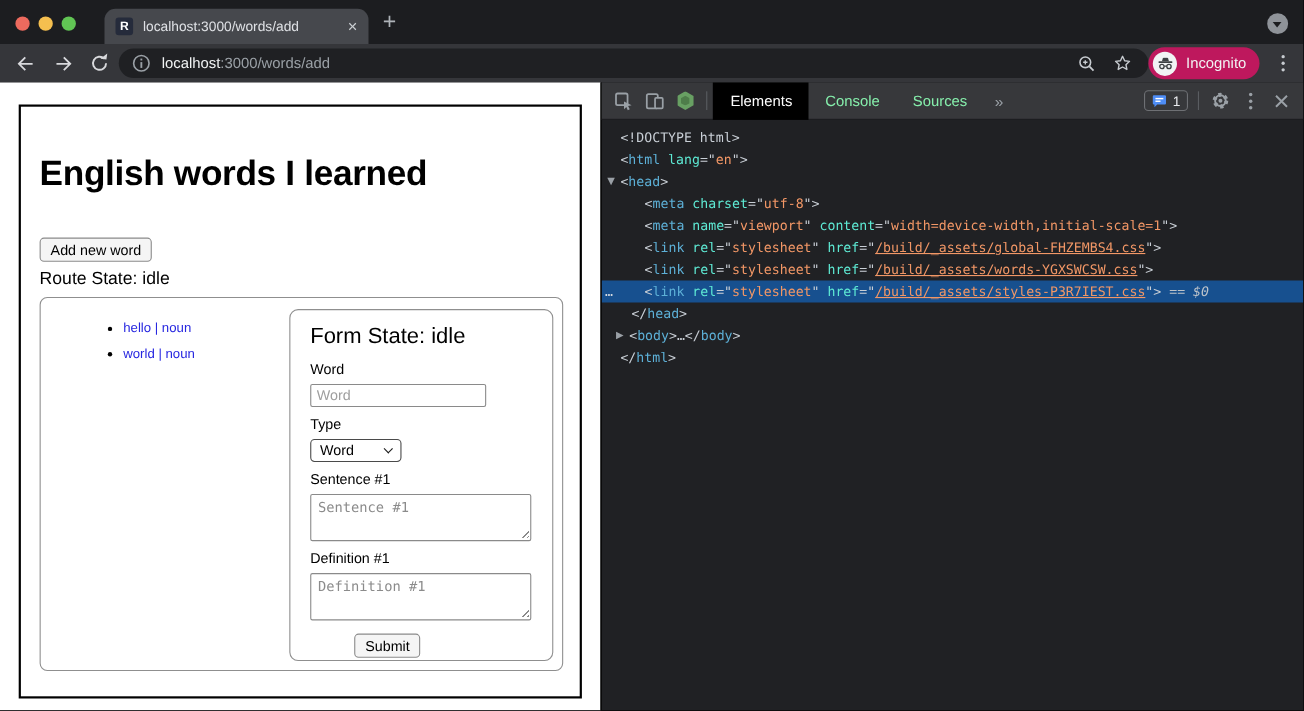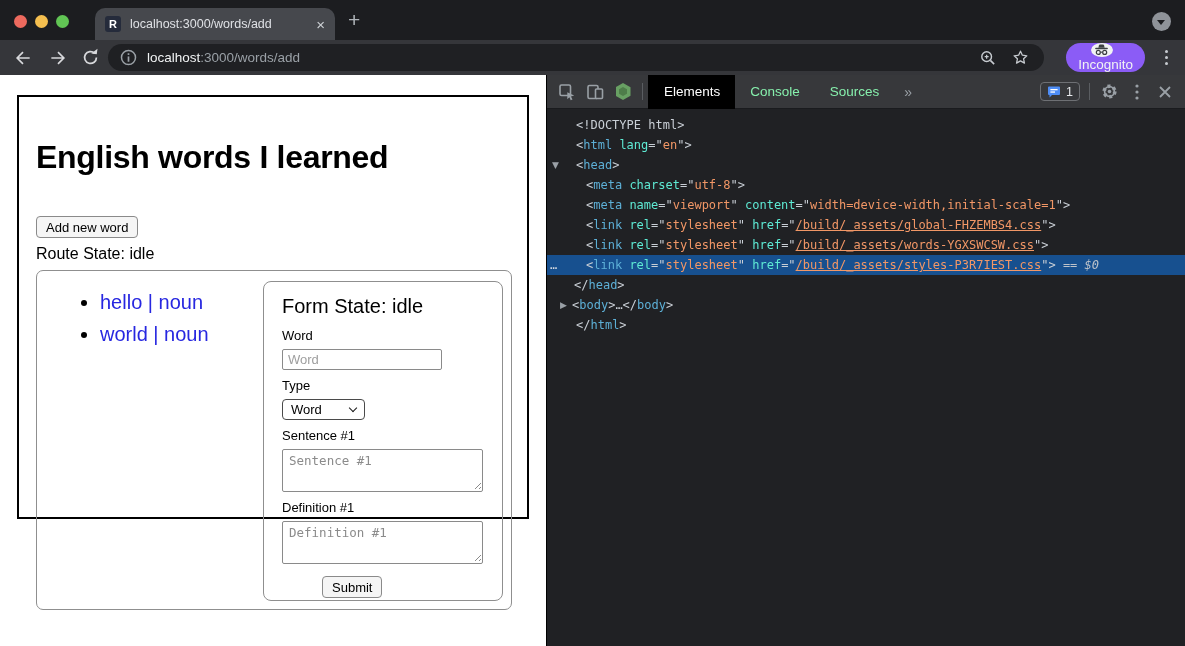--- a/index.html
+++ b/index.html
@@ -23,42 +23,42 @@
   .tabsearch i { position:absolute; left:5px; top:8px; width:0; height:0;
                  border-left:4.5px solid transparent; border-right:4.5px solid transparent; border-top:5px solid #1c1d20; }
 
   .toolbar { position:absolute; left:0; top:40px; width:1185px; height:35px; background:#35363a; }
   .nav-ico { position:absolute; top:5px; width:25px; height:25px; display:flex; align-items:center; justify-content:center; }
   .omnibox { position:absolute; left:108px; top:4px; width:936px; height:27px; background:#1f2023;
              border-radius:14px; display:flex; align-items:center; padding:0 12px; }
   .url { font-size:13.5px; margin-left:10px; white-space:nowrap; flex:1; }
   .url .host { color:#f1f3f4; } .url .rest { color:#9aa0a6; }
   .omni-ico { width:24px; height:24px; display:flex; align-items:center; justify-content:center; }
-  .incog-chip { position:absolute; right:40px; top:3px; height:29px; border-radius:15px; background:#8b5cf6;
-                display:flex; align-items:center; padding:0 12px 0 4px;flex-direction:column; }
+  .incog-chip { position:absolute; right:40px; top:3px; height:29px; border-radius:15px; background:#be185d;
+                display:flex; align-items:center; padding:0 12px 0 4px; }
   .incog-avatar { width:22px; height:22px; border-radius:50%; background:#f1f3f4; display:flex; align-items:center; justify-content:center; }
   .incog-chip span.lbl { color:#f1f3f4; font-size:13.5px; margin-left:8px; }
   .kebab { position:absolute; right:10px; top:8px; width:18px; height:19px; display:flex; flex-direction:column; align-items:center; justify-content:space-between; padding:2px 0; }
   .kebab b { width:3px; height:3px; border-radius:50%; background:#c7cbd0; }
 
   
   .content { position:absolute; left:0; top:75px; width:1185px; height:571px; }
   .webpage { position:absolute; left:0; top:0; width:546px; height:571px; background:#fff; }
   .devtools { position:absolute; left:546px; top:0; width:639px; height:571px; background:#202124; border-left:1px solid #000; }
 
   
-  .page-box { position:absolute; left:17px; top:20px; width:512px; height:424px; border:2px solid #000; background:#fff; }
+  .page-box { position:absolute; left:17px; top:20px; width:512px; height:540px; border:2px solid #000; background:#fff; }
   .page-h1 { position:absolute; left:17px; top:42px; margin:0; font-size:32px; font-weight:bold; color:#000; letter-spacing:-0.3px; }
   .sys-btn { background:#f5f5f5; border:1px solid #8a8a8a; border-radius:4px; font-family:"Liberation Sans",sans-serif;
              font-size:13px; color:#000; padding:2px 9px; }
   .add-btn { position:absolute; left:17px; top:119px; height:22px; }
   .route-state { position:absolute; left:17px; top:148px; font-size:16px; color:#000; }
   .words-panel { position:absolute; left:17px; top:173px; width:476px; height:340px; border:1px solid #8f8f8f; border-radius:7px; }
   .word-list { position:absolute; left:0; top:20px; margin:0; padding-left:63px; }
-  .word-list li { font-size:20px; margin-bottom:9px; color:#000; }
+  .word-list li { font-size:12px; margin-bottom:9px; color:#000;margin-left:12px; }
   .word-list a { color:#2727e0; text-decoration:none; }
 
   .form-card { position:absolute; top:10px; right:8px; width:240px; height:320px; border:1px solid #8f8f8f;
                border-radius:8px; padding:13px 18px; }
   .form-state { font-size:20px; margin:0 0 6px 0; color:#000; }
   .form-card label { display:block; font-size:13px; color:#000; margin:8px 0 6px; }
   .txt-input { width:160px; height:21px; border:1px solid #8a8a8a; border-radius:2px; font-family:"Liberation Sans",sans-serif;
                font-size:13px; padding:0 5px; color:#000; }
   .txt-input::placeholder { color:#9e9e9e; }
   .fake-select { width:83px; height:21px; border:1px solid #4a4a4a; border-radius:4px; background:#fff;
@@ -86,21 +86,21 @@
   .dt-tab.active { background:#000; color:#fff;padding-left:16px; }
   .dt-more { color:#9aa0a6; font-size:14px; padding:0 10px; }
   .dt-right { margin-left:auto; display:flex; align-items:center; }
   .issues-btn { display:flex; align-items:center; gap:5px; border:1px solid #6e7074; border-radius:4px;
                 height:19px; padding:0 6px; margin-right:4px; }
   .issues-btn span { color:#e8eaed; font-size:12.5px; }
   .dt-close { margin-right:6px; }
 
   .dt-code { position:absolute; left:0; top:35px; width:100%; bottom:0; overflow:hidden;
              font-family:"DejaVu Sans Mono", monospace; font-size:12px; line-height:20px; padding-top:5px; }
-  .ln { position:relative; white-space:pre; padding-left:29px; color:#c9cfd6; }
+  .ln { position:relative; white-space:pre; padding-left:17px; color:#c9cfd6; }
   .ln.child { padding-left:39px; }
   .ln.closehead { padding-left:27px; }
   .ln.body { padding-left:25px; }
   .ln .arrow { position:absolute; left:5px; top:0; font-family:"DejaVu Sans",sans-serif; font-size:9px; line-height:20px; color:#9aa0a6; }
   .ln.body .arrow { left:13px; }
   .ln.sel { background:#17508f; }
   .ln .gutter { position:absolute; left:3px; top:0; color:#d5dae0; }
   .tk-tag { color:#5db0d7; } .tk-attr { color:#5eead4; } .tk-value { color:#f29766; }
   .tk-link { color:#f29766; text-decoration:underline; }
   .tk-eq { color:#bdc3ca; font-style:italic; }

